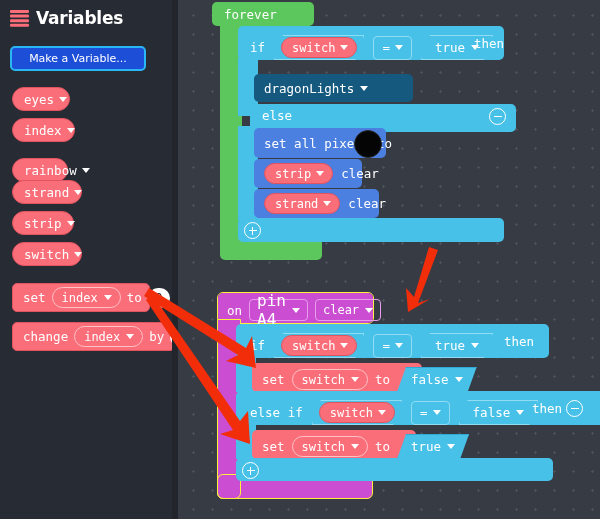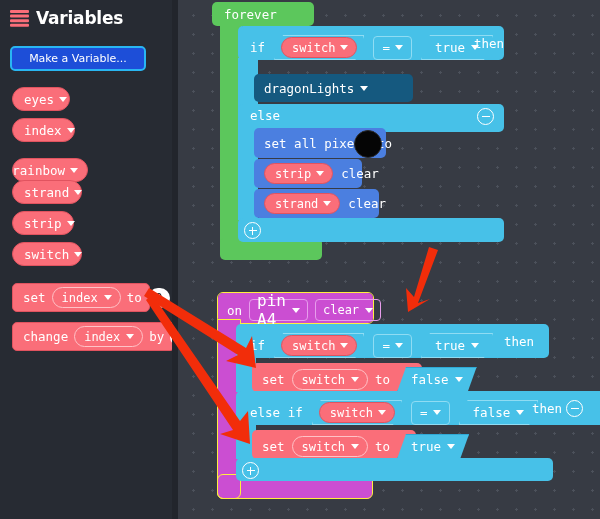--- a/index.html
+++ b/index.html
@@ -144,21 +144,21 @@
     <div class="make-var-btn">Make a Variable...</div>
 
     <div class="pill" style="left:12px;top:87px;width:58px;">
       <span class="btxt">eyes</span>
       <i class="caret"></i>
     </div>
     <div class="pill" style="left:12px;top:118px;width:63px;">
       <span class="btxt">index</span>
       <i class="caret"></i>
     </div>
-    <div class="pill" style="left:12px;top:158px;width:76px;justify-content:flex-end;">
+    <div class="pill" style="left:12px;top:158px;width:56px;">
       <span class="btxt">rainbow</span>
       <i class="caret"></i>
     </div>
     <div class="pill" style="left:12px;top:180px;width:70px;">
       <span class="btxt">strand</span>
       <i class="caret"></i>
     </div>
     <div class="pill" style="left:12px;top:211px;width:62px;">
       <span class="btxt">strip</span>
       <i class="caret"></i>
@@ -225,21 +225,21 @@
 
     <div class="blk darkblue rounded" style="left:76px;top:74px;width:159px;height:28px;">
       <div style="position:absolute;left:10px;top:7px;display:flex;align-items:center;gap:7px;">
         <span style="display:flex;align-items:center;gap:6px;color:#fff;font-size:12.5px;">
           <span>dragonLights</span>
           <i class="caret"></i>
         </span>
       </div>
     </div>
 
-    <div class="blk cyan rounded" style="left:60px;top:104px;width:266px;height:28px;text-decoration:underline;">
+    <div class="blk cyan rounded" style="left:72px;top:104px;width:266px;height:28px;text-decoration:underline;">
       <span class="btxt" style="position:absolute;left:12px;top:4px;">else</span>
       <span class="circbtn" style="position:absolute;right:10px;top:4px;">
         <span class="bar"></span>
       </span>
     </div>
     <div class="blk cyan" style="left:60px;top:126px;width:20px;height:94px;"></div>
 
     <div class="blk blue rounded" style="left:76px;top:128px;width:132px;height:30px;">
       <div style="position:absolute;left:10px;top:8px;display:flex;align-items:center;gap:8px;">
         <span class="btxt">set all pixels to</span>

